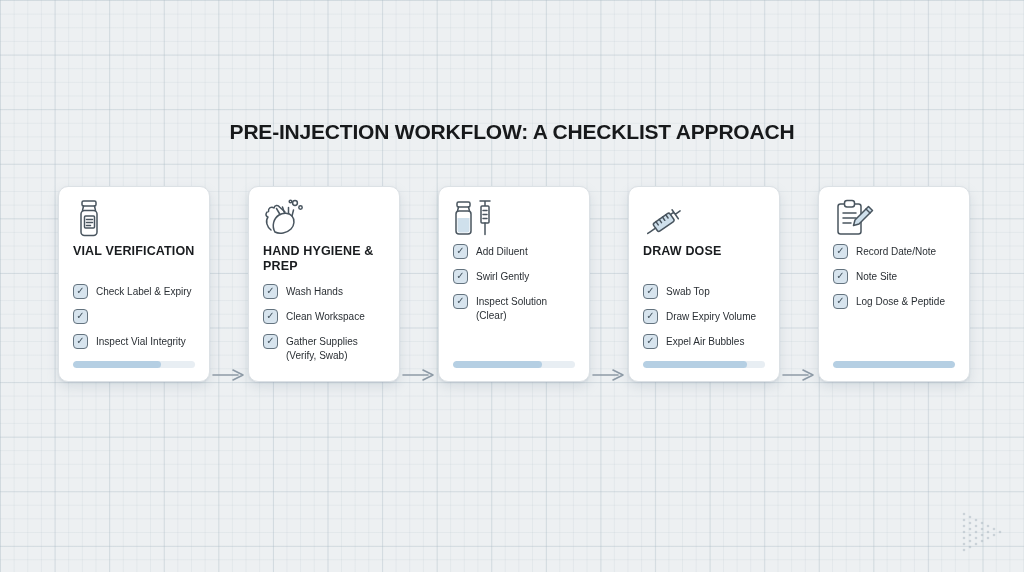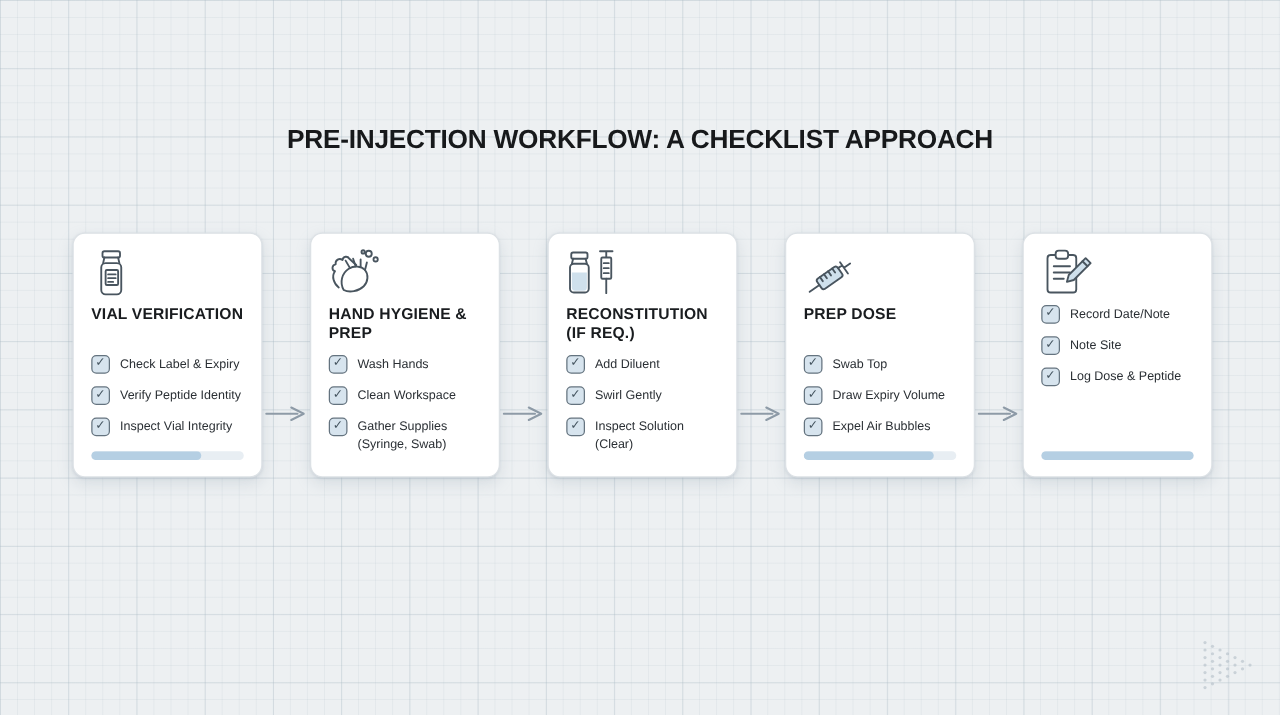--- a/index.html
+++ b/index.html
@@ -11,29 +11,29 @@
     background-color:#edf0f2;
     background-image:
       linear-gradient(rgba(170,186,196,.30) 1px, transparent 1px),
       linear-gradient(90deg, rgba(170,186,196,.30) 1px, transparent 1px),
       linear-gradient(rgba(176,190,199,.17) 1px, transparent 1px),
       linear-gradient(90deg, rgba(176,190,199,.17) 1px, transparent 1px);
     background-size: 54.6px 54.6px, 54.6px 54.6px, 13.65px 13.65px, 13.65px 13.65px;
   }
 
   .main-title {
-    position:absolute; top:100px; left:0; right:0;
+    position:absolute; top:120px; left:0; right:0;
     text-align:center;
     font-size:21px; font-weight:800; letter-spacing:-0.2px;
     color:#17191b;
   }
 
   .cards-row {
     position:absolute; top:186px; left:58px;
-    display:flex; align-items:center;
+    display:flex; align-items:flex-end;
   }
 
   .card {
     width:152px; height:196px; flex:0 0 152px;
     background:#ffffff;
     border:1px solid #dce1e5;
     border-radius:10px;
     box-shadow:0 5px 12px rgba(125,145,160,.20), 0 1px 2px rgba(125,145,160,.14);
     padding:11px 14px 13px 14px;
     display:flex; flex-direction:column;
@@ -98,21 +98,20 @@
           <path class="stroke" d="M13.5 21.5 h6 M13.5 24.5 h6 M13.5 27.5 h4"></path>
         </svg>
       </div>
       <div class="card-title">VIAL VERIFICATION</div>
       <div class="check-item">
         <span class="checkbox">✓</span>
         <span class="item-label">Check Label &amp; Expiry</span>
       </div>
       <div class="check-item">
         <span class="checkbox">✓</span>
-        <span class="item-label">Verify Peptide Identity</span>
       </div>
       <div class="check-item">
         <span class="checkbox">✓</span>
         <span class="item-label">Inspect Vial Integrity</span>
       </div>
       <div class="progress-track">
         <div class="progress-fill" style="width: 72%;"></div>
       </div>
     </div>
 
@@ -142,21 +141,21 @@
       <div class="check-item">
         <span class="checkbox">✓</span>
         <span class="item-label">Wash Hands</span>
       </div>
       <div class="check-item">
         <span class="checkbox">✓</span>
         <span class="item-label">Clean Workspace</span>
       </div>
       <div class="check-item">
         <span class="checkbox">✓</span>
-        <span class="item-label">Gather Supplies (Syringe, Swab)</span>
+        <span class="item-label">Gather Supplies (Verify, Swab)</span>
       </div>
       <div class="progress-track">
         <div class="progress-fill" style="width: 70%;"></div>
       </div>
     </div>
 
     <div class="arrow-gap">
       <svg width="34" height="14" viewBox="0 0 34 14">
           <g stroke="#8e9ba7" stroke-width="1.6" fill="none" stroke-linecap="round" stroke-linejoin="round">
             <line x1="1" y1="7" x2="26" y2="7"></line>
@@ -171,21 +170,20 @@
           <rect class="stroke fillwhite" x="4" y="4" width="13" height="5" rx="1.5"></rect>
           <path class="stroke" d="M5.5 9 L4.5 13 M15.5 9 L16.5 13"></path>
           <rect class="stroke fillwhite" x="3" y="13" width="15" height="23" rx="3"></rect>
           <path class="fillblue" d="M4.5 20 h12 v12 q0 2.5 -2.5 2.5 h-7 q-2.5 0 -2.5 -2.5 Z"></path>
           <path class="stroke" d="M27 3 h10 M32 3 v5"></path>
           <rect class="stroke fillwhite" x="28" y="8" width="8" height="17" rx="1"></rect>
           <path class="stroke" d="M30 12.5 h4 M30 16.5 h4 M30 20.5 h4"></path>
           <path class="stroke" d="M32 25 v9 M32 34 l0 2.5"></path>
         </svg>
       </div>
-      <div class="card-title">RECONSTITUTION (IF REQ.)</div>
       <div class="check-item">
         <span class="checkbox">✓</span>
         <span class="item-label">Add Diluent</span>
       </div>
       <div class="check-item">
         <span class="checkbox">✓</span>
         <span class="item-label">Swirl Gently</span>
       </div>
       <div class="check-item">
         <span class="checkbox">✓</span>
@@ -209,21 +207,21 @@
       <div class="card-icon-slot">
         <svg width="48" height="44" viewBox="0 0 48 44">
           <g class="stroke" transform="rotate(-35 24 22)">
             <rect class="fillblue" x="10" y="17" width="20" height="10" rx="2"></rect>
             <path d="M14 17 v4 M18 17 v4 M22 17 v4 M26 17 v4"></path>
             <path d="M30 19.5 h4 M34 22 h6 M34 16.5 v11"></path>
             <path d="M10 22 h-7 M3 22 l-2.5 0"></path>
           </g>
         </svg>
       </div>
-      <div class="card-title">PREP DOSE</div>
+      <div class="card-title">DRAW DOSE</div>
       <div class="check-item">
         <span class="checkbox">✓</span>
         <span class="item-label">Swab Top</span>
       </div>
       <div class="check-item">
         <span class="checkbox">✓</span>
         <span class="item-label">Draw Expiry Volume</span>
       </div>
       <div class="check-item">
         <span class="checkbox">✓</span>

